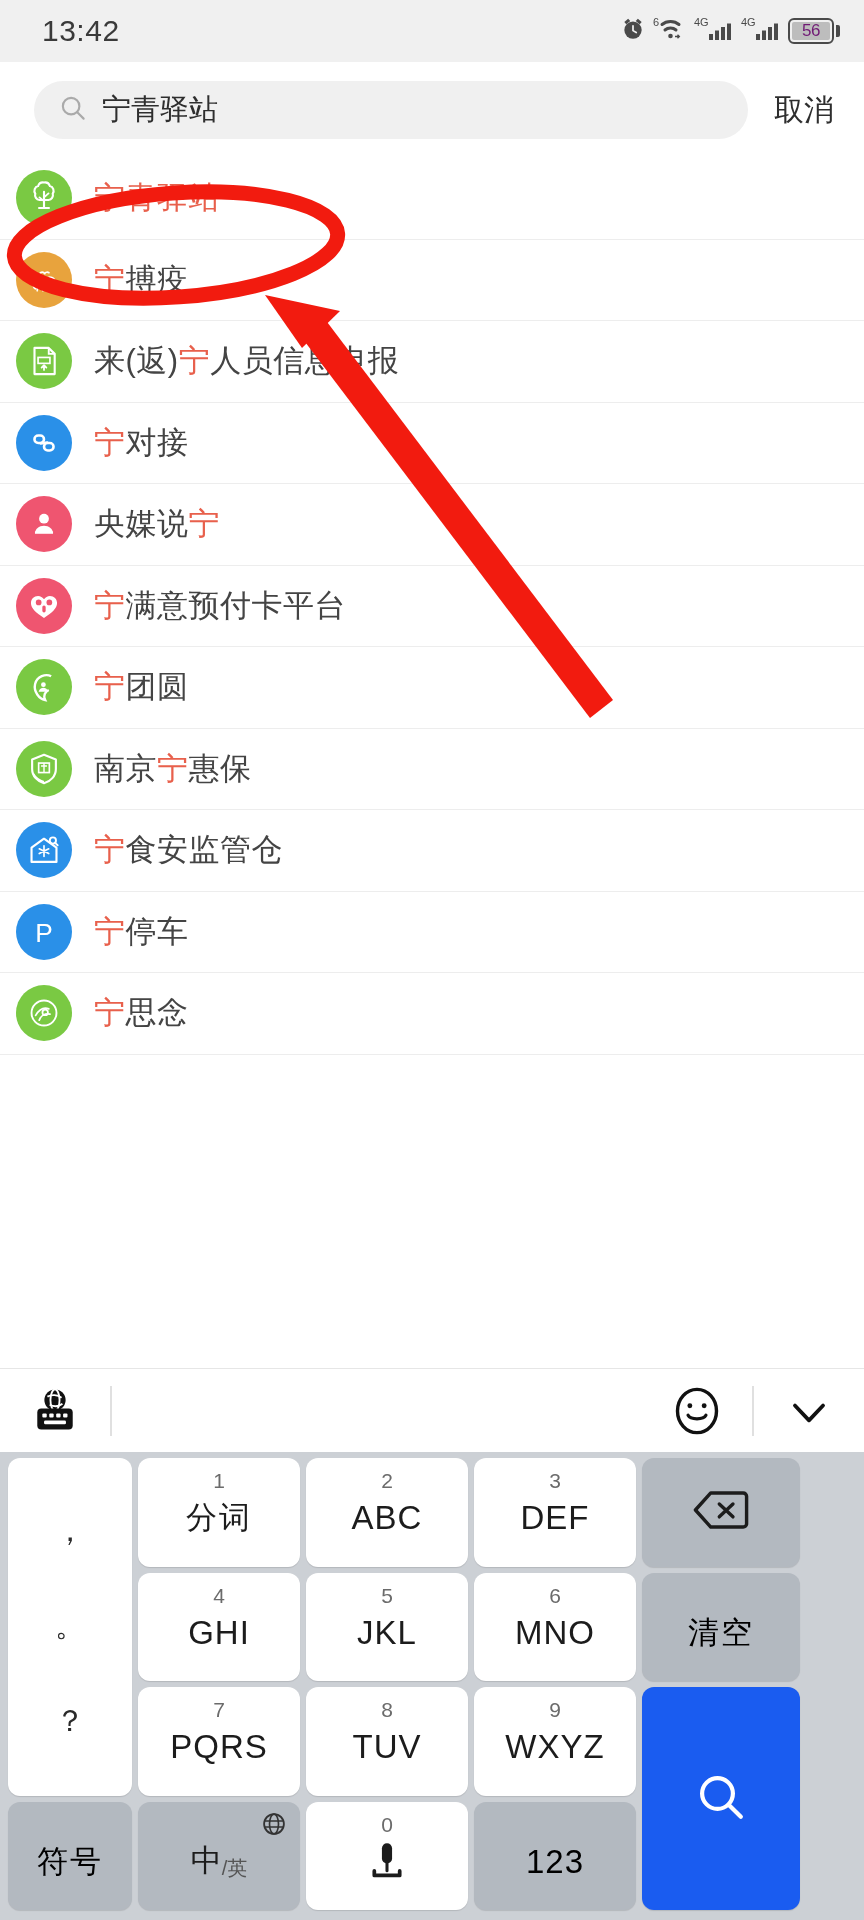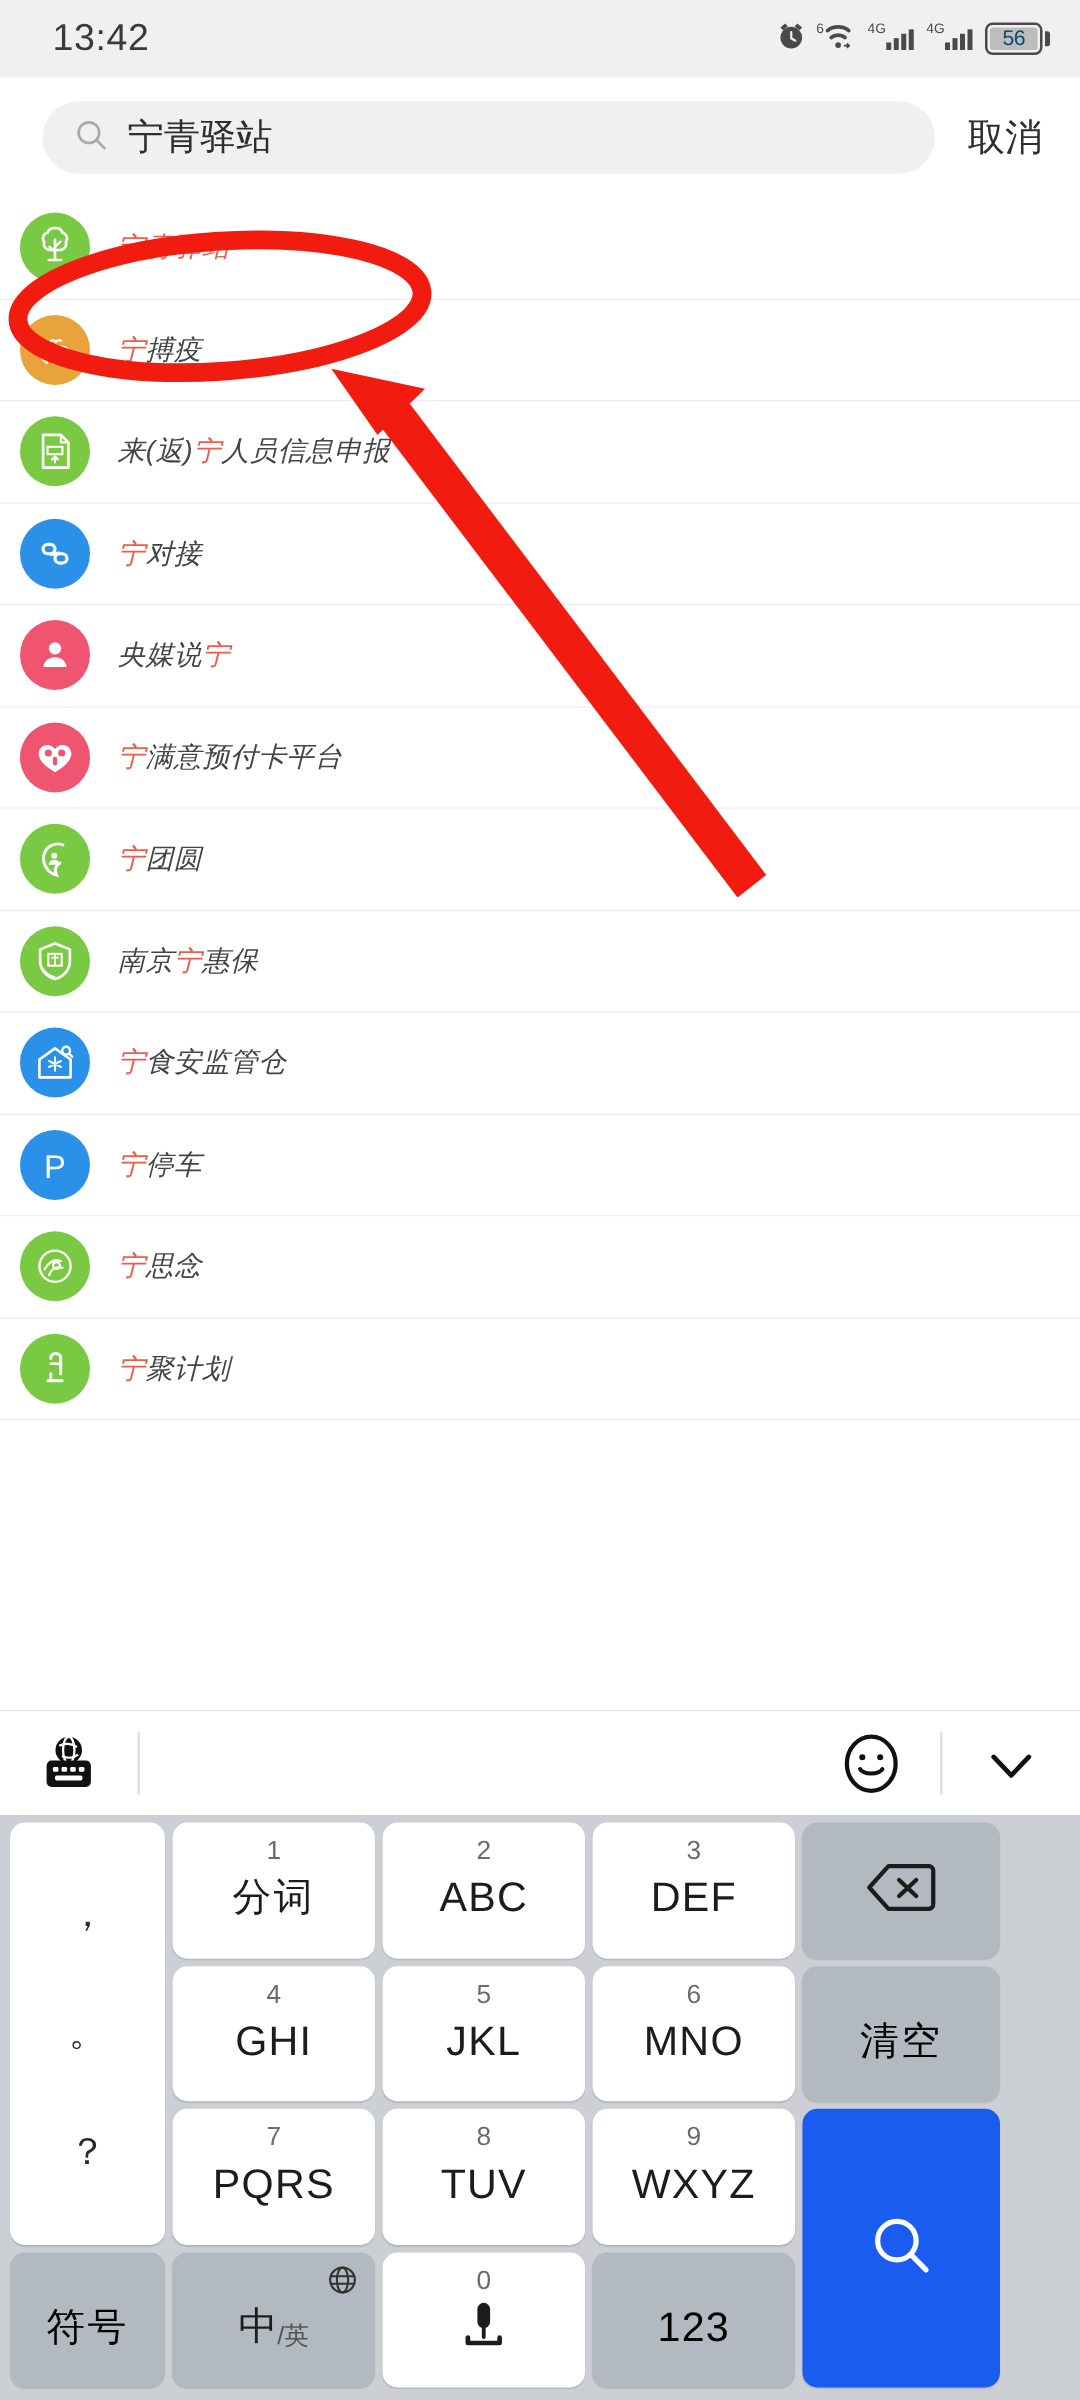--- a/index.html
+++ b/index.html
@@ -24,21 +24,21 @@
     display:flex; align-items:center; gap:2px;
   }
   .batt-body{
     width:46px;height:26px;border:2.5px solid #4a4a4a;border-radius:6px;
     display:flex;align-items:center;justify-content:center;
     padding:2px;
   }
   .batt-fill{
     width:100%;height:100%;background:#bdbdbd;border-radius:2px;
     display:flex;align-items:center;justify-content:center;
-    font-size:17px;color:#0c4a6e;letter-spacing:-.5px;
+    font-size:17px;color:#701a75;letter-spacing:-.5px;
   }
   .batt-tip{width:4px;height:12px;background:#4a4a4a;border-radius:0 2px 2px 0;}
 
   
   .searchbar{
     height:96px; background:#fff;
     display:flex; align-items:center; gap:18px;
     padding:0 22px 0 34px;
   }
   .search-field{
@@ -57,23 +57,22 @@
     position:relative;
   }
   .app-icon{
     width:56px;height:56px;border-radius:50%;
     flex:0 0 56px;
     display:flex;align-items:center;justify-content:center;
     overflow:hidden;
   }
   .app-icon svg{display:block;}
   .row-label{
-    font-size:22px; color:#444; white-space:nowrap;
+    font-size:31px; color:#444; white-space:nowrap;
     letter-spacing:.5px;
-    font-style:italic;
   }
   .hl{ color:#e8604c; }
 
   
   .kb-toolbar{
     position:absolute; left:0; right:0; top:1368px;
     height:84px; background:#fff;
     display:flex; align-items:center;
     border-top:1px solid #e6e6e6;
   }
@@ -300,31 +299,20 @@
     </div>
     <div class="row">
       <div class="app-icon" style="background: rgb(122, 201, 67);">
         <svg width="38" height="38" viewBox="0 0 32 32">
           <circle cx="16" cy="16" r="10.5" fill="none" stroke="white" stroke-width="1.6"></circle>
           <path d="M9 18c3-5 7-7 11-5.5M12 22c1.5-4 5-6 9-5" fill="none" stroke="white" stroke-width="1.5" stroke-linecap="round"></path>
           <circle cx="17" cy="15.5" r="2.3" fill="none" stroke="white" stroke-width="1.5"></circle>
         </svg>
       </div>
       <div class="row-label"><span class="hl">宁</span><span>思念</span></div>
-    </div>
-    <div class="row">
-      <div class="app-icon" style="background: rgb(122, 201, 67);">
-        <svg width="36" height="36" viewBox="0 0 32 32">
-          <path d="M13 8.5c0-2 1.5-3.4 3.4-3.4 2 0 3.6 1.4 3.6 3.4v11" fill="none" stroke="white" stroke-width="2.2" stroke-linecap="round"></path>
-          <path d="M13 12.5h7" stroke="white" stroke-width="1.8" stroke-linecap="round"></path>
-          <path d="M11 24.5h10" stroke="white" stroke-width="2.2" stroke-linecap="round"></path>
-          <path d="M13 19.5v5" fill="none" stroke="white" stroke-width="2" stroke-linecap="round"></path>
-        </svg>
-      </div>
-      <div class="row-label"><span class="hl">宁</span><span>聚计划</span></div>
     </div>
   </div>
 
 <div class="kb-toolbar">
   <div class="kb-tool-left">
     <svg width="54" height="54" viewBox="0 0 32 32">
       <circle cx="16" cy="9.5" r="6.3" fill="#111"></circle>
       <path d="M11.5 7.5c2.5-1.4 6-1.2 8.4.6M12.8 12.3c2.6 1.3 5.6 1 7.6-.6" stroke="#fff" stroke-width="1.1" fill="none"></path>
       <ellipse cx="16" cy="9.5" rx="2.7" ry="6.3" stroke="#fff" stroke-width="1.1" fill="none"></ellipse>
       <rect x="5.5" y="14.5" width="21" height="12.5" rx="2.4" fill="#111"></rect>

